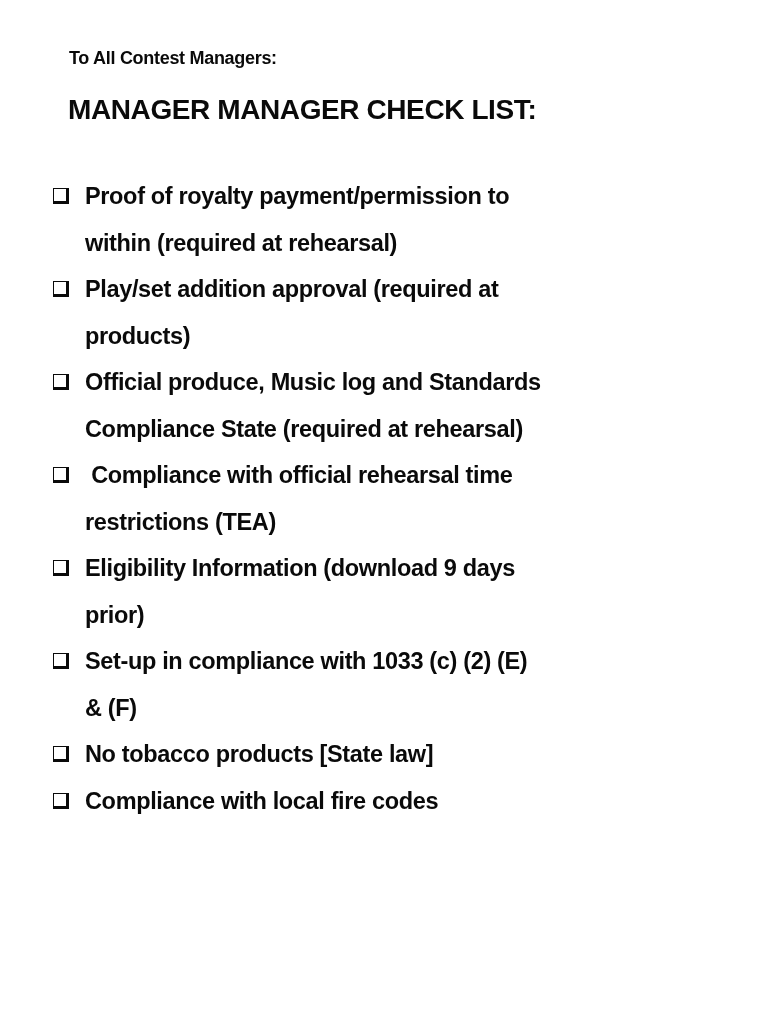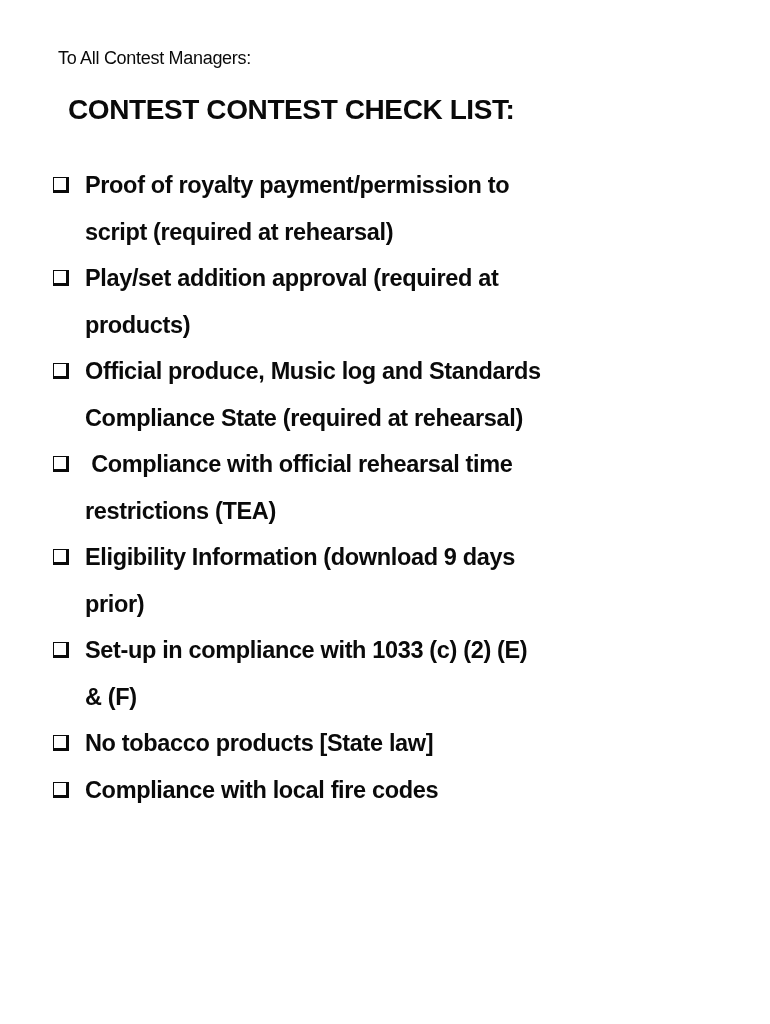--- a/index.html
+++ b/index.html
@@ -10,43 +10,43 @@
   body {
     width: 770px;
     height: 1024px;
     position: relative;
     overflow: hidden;
     font-family: "Liberation Sans", sans-serif;
     color: #0a0a0a;
   }
   .salutation {
     position: absolute;
-    left: 58px;
+    left: 69px;
     top: 47px;
     font-size: 18px;
-    font-weight: normal;
+    font-weight: bold;
     letter-spacing: -0.3px;
     line-height: 22px;
     white-space: nowrap;
     text-align: right;
   }
   .title {
     position: absolute;
     left: 68px;
     top: 92px;
     font-size: 28px;
     font-weight: bold;
     letter-spacing: -0.4px;
     line-height: 36px;
     white-space: nowrap;
   }
   .checklist {
     position: absolute;
     left: 52px;
-    top: 162px;
+    top: 173px;
     width: 680px;
     margin: 0;
     padding: 0;
     list-style: none;
   }
   .check-item {
     position: relative;
     padding-left: 33px;
     font-size: 23.5px;
     font-weight: bold;
@@ -67,27 +67,27 @@
     border-right-width: 3.5px;
     border-bottom-width: 3.5px;
     background: #fff;
     cursor: pointer;
   }
 </style>
 </head>
 <body>
 
 <div class="salutation">To All Contest Managers:</div>
-<div class="title">CONTEST CONTEST CHECK LIST:</div>
+<div class="title">MANAGER MANAGER CHECK LIST:</div>
 
 <ul class="checklist">
   <li class="check-item">
     <span class="checkbox"></span>
     <span class="line">Proof of royalty payment/permission to</span>
-    <span class="line">script (required at rehearsal)</span>
+    <span class="line">within (required at rehearsal)</span>
   </li>
   <li class="check-item">
     <span class="checkbox"></span>
     <span class="line">Play/set addition approval (required at</span>
     <span class="line">products)</span>
   </li>
   <li class="check-item">
     <span class="checkbox"></span>
     <span class="line">Official produce, Music log and Standards</span>
     <span class="line">Compliance State (required at rehearsal)</span>

